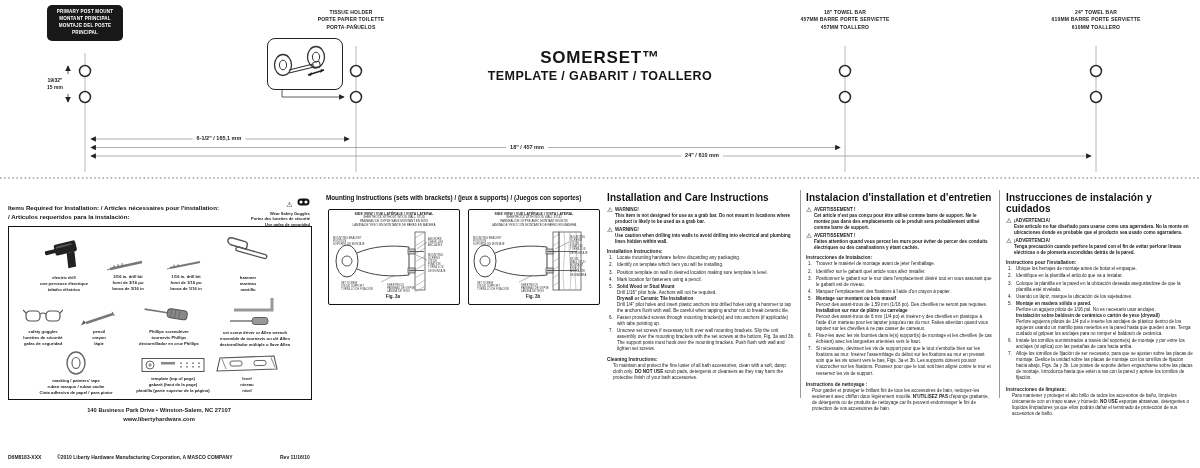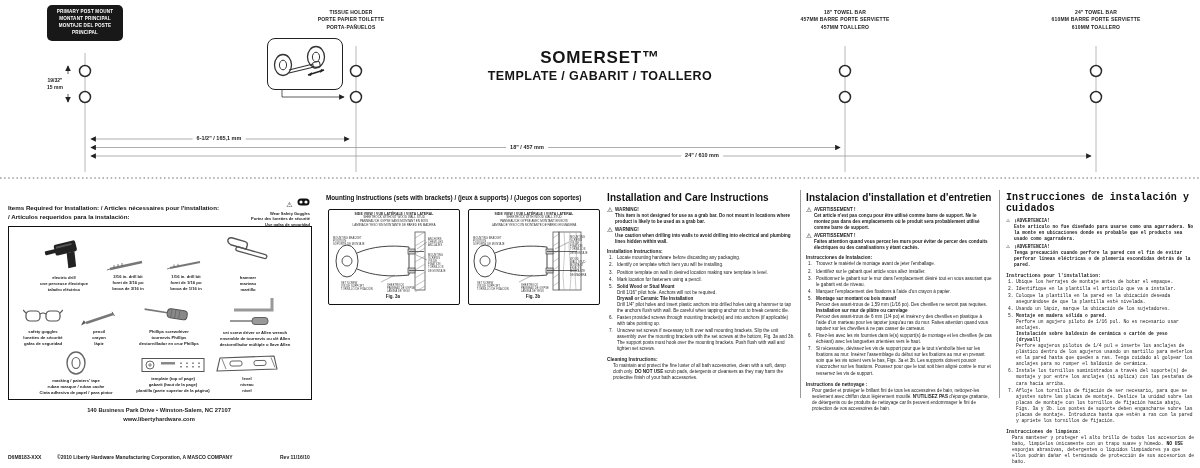--- a/index.html
+++ b/index.html
@@ -457,21 +457,21 @@
       <div class="b">Installation sur mur de plâtre ou carrelage</div>
       <div>Percez des avant-trous de 6 mm (1/4 po) et insérez-y des chevilles en plastique à l'aide d'un marteau pour les tapoter jusqu'au ras du mur. Faites attention quand vous tapotez sur les chevilles à ne pas casser de carreaux.</div>
     </li>
     <li>Fixez-les avec les vis fournies dans le(s) support(s) de montage et les chevilles (le cas échéant) avec les languettes orientées vers le haut.</li>
     <li>Si nécessaire, dévissez les vis de support pour que le tout s'emboîte bien sur les fixations au mur. Insérez l'assemblage du début sur les fixations au mur en prenant soin que les vis soient vers le bas, Figs. 3a et 3b. Les supports doivent pouvoir s'accrocher sur les fixations. Poussez pour que le tout soit bien aligné contre le mur et resserrez les vis de support.</li>
   </ol>
   <div class="clean-title">Instructions de nettoyage :</div>
   <div class="clean-body"><span>Pour garder et protéger le brillant fini de tous les accessoires de bain, nettoyez-les seulement avec chiffon doux légèrement mouillé. </span><span class="b">N'UTILISEZ PAS</span><span> d'éponge grattante, de détergents ou de produits de nettoyage car ils peuvent endommager le fini de protection de vos accessoires de bain.</span></div>
 </div>
 
-<div class="col" style="left:1006px;width:188px;font-family:Liberation Mono, monospace;">
+<div class="col" style="left:1006px;width:188px;">
   <h2>Instrucciones de instalación y cuidados</h2>
   <div class="warn">
     <span class="wicon">⚠</span>
     <div class="wtext">
       <div>¡ADVERTENCIA!</div>
       <div>Este artículo no fue diseñado para usarse como una agarradera. No la monte en ubicaciones donde es probable que el producto sea usado como agarradera.</div>
     </div>
   </div>
   <div class="warn">
     <span class="wicon">⚠</span>

